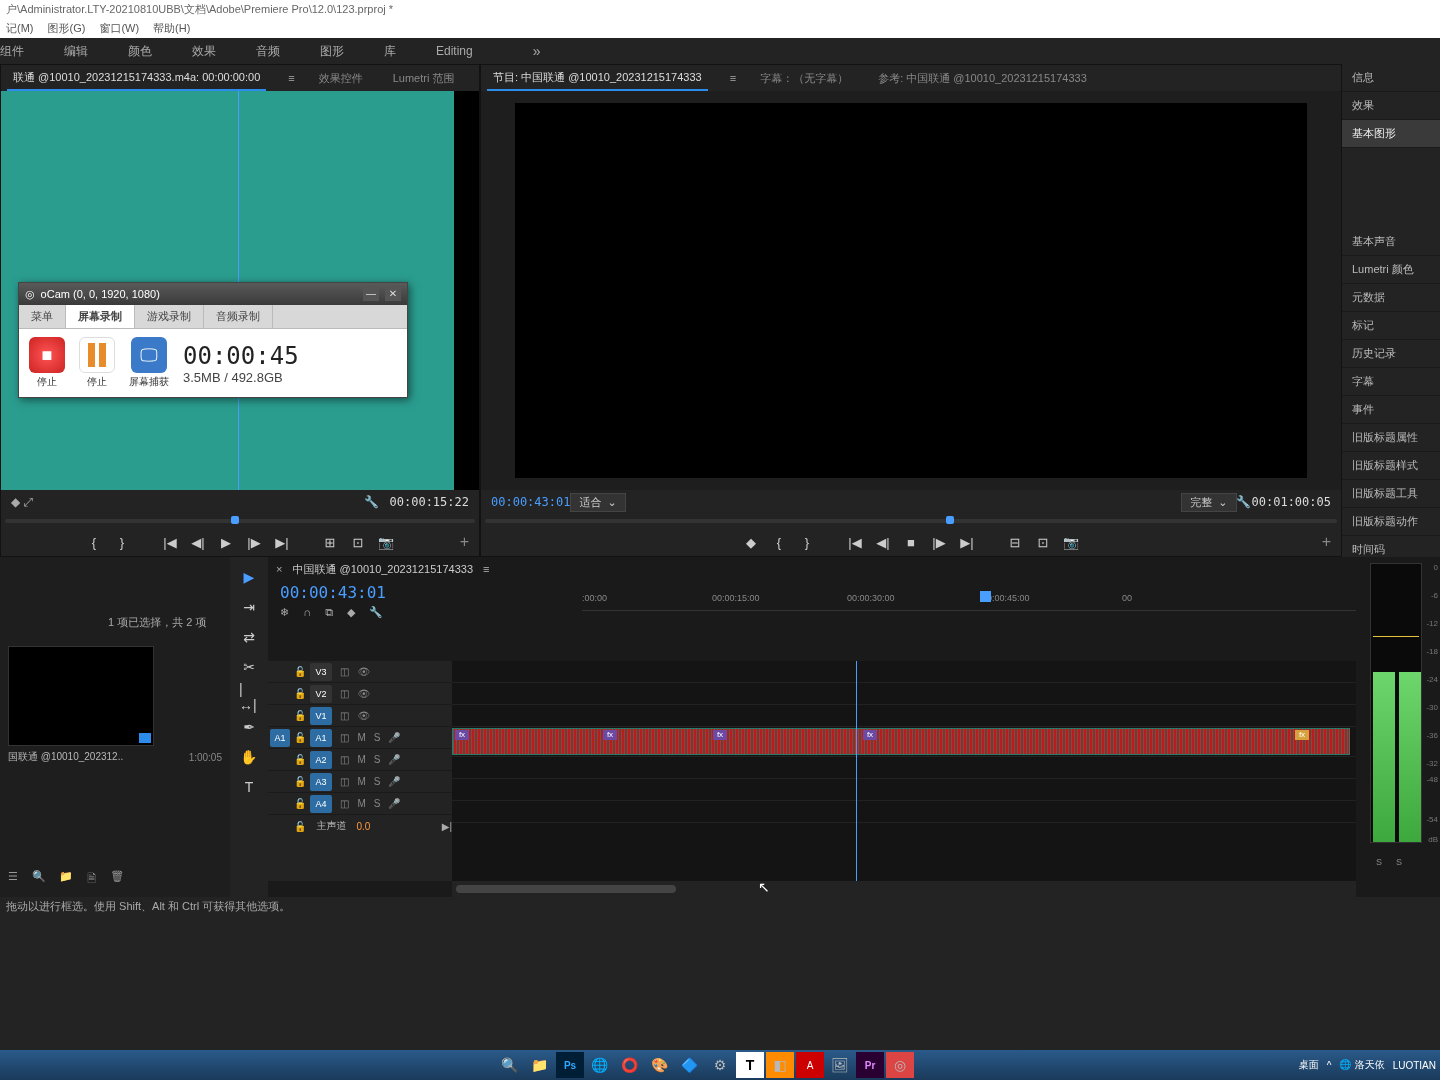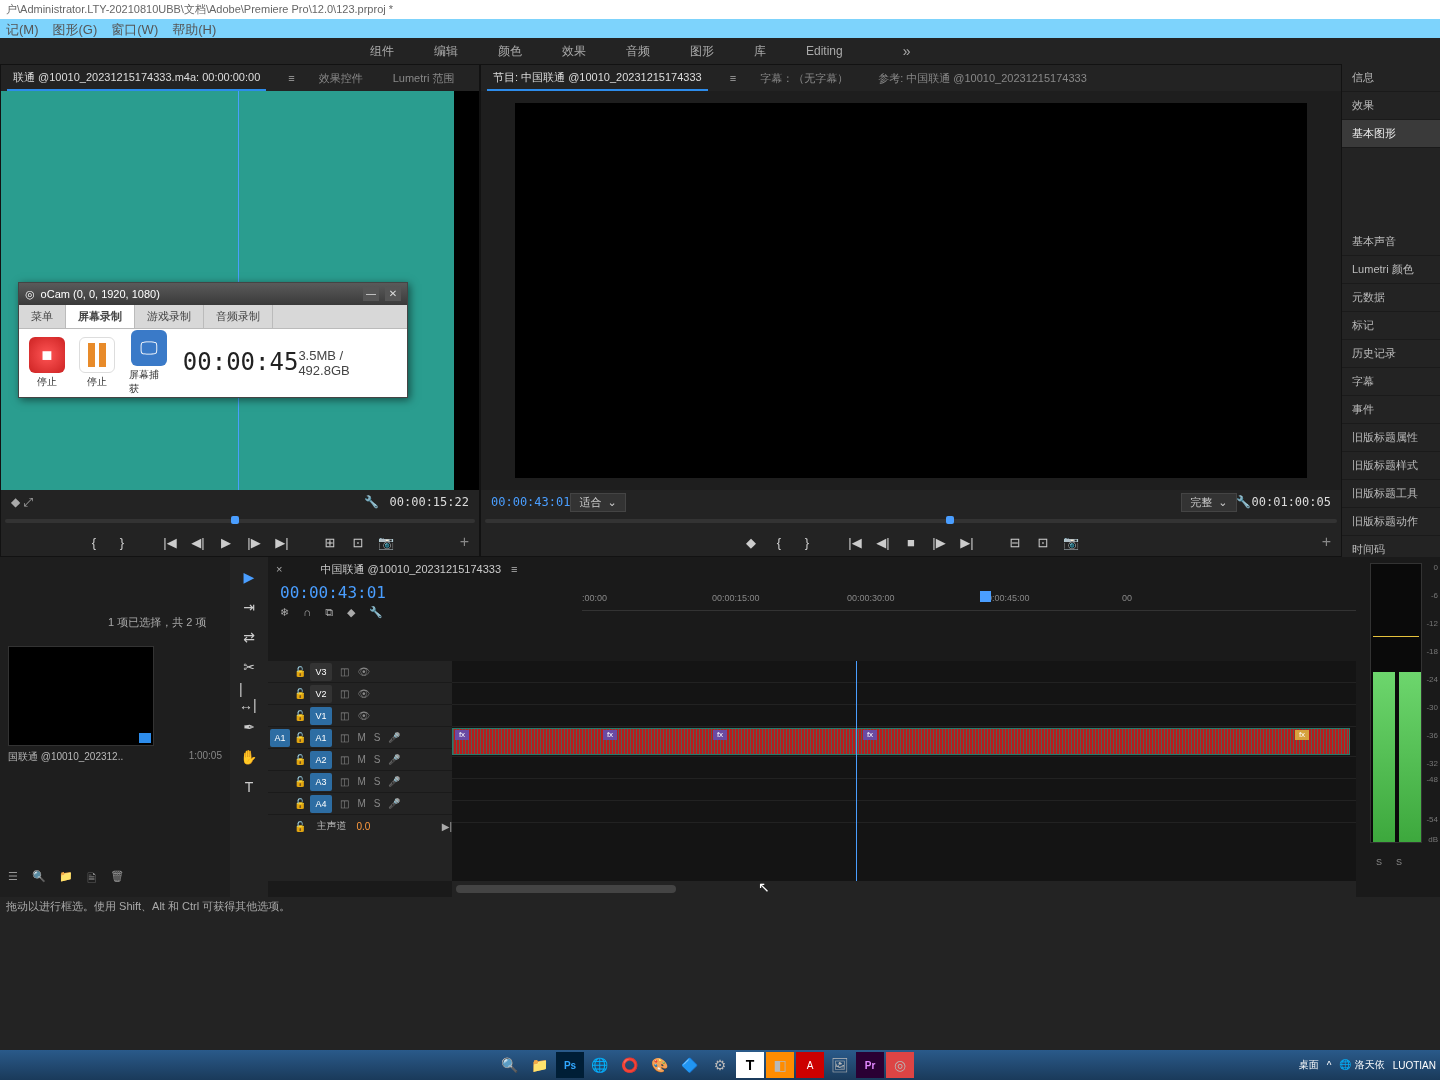--- a/index.html
+++ b/index.html
@@ -1,19 +1,19 @@
 <!DOCTYPE html>
 <html><head>
 <meta charset="utf-8">
 <style>
 * { margin: 0; padding: 0; box-sizing: border-box; font-family: "Microsoft YaHei", Arial, sans-serif; }
 body { background: #232323; color: #b8b8b8; font-size: 11px; width: 1440px; height: 1080px; overflow: hidden; position: relative; }
 .titlebar { height: 19px; background: #fff; color: #666; padding: 2px 6px; font-size: 11px; }
-.menubar { height: 19px; background: #7dd3fc; color: #555; padding: 2px 6px; font-size: 13px; display: flex; gap: 14px; }
-.workspace-tabs { height: 26px; background: #232323; display: flex; align-items: center; padding-left: 370px; gap: 40px; font-size: 12px; color: #aaa; }
+.menubar { height: 19px; background: #ffffff; color: #555; padding: 2px 6px; font-size: 11px; display: flex; gap: 14px; }
+.workspace-tabs { height: 26px; background: #232323; display: flex; align-items: center; gap: 40px; font-size: 12px; color: #aaa; }
 .workspace-tabs .ws-item { cursor: pointer; }
 .workspace-tabs .more { margin-left: 20px; font-size: 14px; }
 .main-row { display: flex; height: 493px; }
 .panel { background: #1e1e1e; border: 1px solid #121212; }
 .panel-tabs { height: 26px; background: #232323; display: flex; align-items: center; gap: 18px; padding: 0 6px; font-size: 11px; }
 .panel-tabs .tab { padding: 4px 6px; color: #888; cursor: pointer; white-space: nowrap; }
 .panel-tabs .tab.active { color: #ddd; border-bottom: 2px solid #2d8ceb; }
 .panel-tabs .tab-menu { margin-left: 4px; color: #aaa; }
 .panel-tabs .spacer { flex: 1; }
 .panel-tabs .arrows { color: #aaa; font-size: 12px; }
@@ -36,30 +36,30 @@
 .program-view .black { width: 92%; height: 94%; background: #000; }
 .right-panels { width: 98px; background: #232323; display: flex; flex-direction: column; }
 .right-panels .rp { padding: 6px 10px; font-size: 11px; color: #bbb; border-bottom: 1px solid #1a1a1a; cursor: pointer; }
 .right-panels .rp.active { background: #3a3a3a; color: #eee; }
 .right-panels .gap { flex: 0 0 80px; }
 .lower-row { display: flex; height: 340px; }
 .project-panel { width: 230px; background: #1e1e1e; display: flex; flex-direction: column; padding: 8px; }
 .project-panel .status { color: #aaa; font-size: 11px; margin: 50px 0 10px 100px; }
 .project-panel .thumb { width: 146px; height: 100px; background: #000; border: 1px solid #333; position: relative; margin-top: 6px; }
 .project-panel .thumb .corner { position: absolute; right: 2px; bottom: 2px; width: 12px; height: 10px; background: #2d8ceb; }
-.project-panel .clip-row { display: flex; align-items: flex-start; gap: 6px; margin-top: 4px; font-size: 10px; }
+.project-panel .clip-row { display: flex; align-items: center; gap: 6px; margin-top: 4px; font-size: 10px; }
 .project-panel .clip-row .dur { color: #888; margin-left: auto; }
 .project-panel .bottom-icons { margin-top: auto; display: flex; gap: 14px; color: #999; }
 .toolcol { width: 38px; background: #232323; display: flex; flex-direction: column; align-items: center; gap: 10px; padding-top: 10px; }
 .toolcol .tool { width: 20px; height: 20px; color: #ccc; display: flex; align-items: center; justify-content: center; cursor: pointer; font-size: 14px; }
 .toolcol .tool.active { color: #4a9eff; }
 .timeline { flex: 1; background: #1a1a1a; display: flex; flex-direction: column; position: relative; }
 .timeline-header { height: 24px; display: flex; align-items: center; gap: 10px; padding: 0 8px; }
 .timeline-header .close { color: #aaa; }
-.timeline-header .name { color: #ccc; font-size: 11px; margin-left: 28px; }
+.timeline-header .name { color: #ccc; font-size: 11px; }
 .timeline-tc { color: #4a9eff; font-size: 16px; font-family: monospace; padding: 2px 12px; }
 .timeline-tools { display: flex; gap: 14px; padding: 2px 12px; color: #aaa; }
 .ruler { height: 20px; background: #1a1a1a; position: relative; margin-left: 184px; border-bottom: 1px solid #333; }
 .ruler .tick { position: absolute; top: 2px; font-size: 9px; color: #888; }
 .ruler .playhead { position: absolute; top: 0; width: 11px; height: 11px; background: #4a9eff; left: 398px; }
 .tracks { flex: 1; display: flex; }
 .track-headers { width: 184px; background: #232323; }
 .track-row { height: 22px; display: flex; align-items: center; border-bottom: 1px solid #1a1a1a; font-size: 10px; }
 .track-row .src-patch { width: 20px; height: 18px; margin: 0 2px; background: #2d6da3; color: #fff; display: flex; align-items: center; justify-content: center; border-radius: 2px; font-size: 9px; }
 .track-row .src-patch.off { background: transparent; }
@@ -100,21 +100,21 @@
 .ocam-tabs { height: 24px; background: #d8d8d8; display: flex; border-bottom: 1px solid #bbb; }
 .ocam-tabs .otab { padding: 4px 12px; font-size: 11px; color: #444; border-right: 1px solid #bbb; cursor: pointer; }
 .ocam-tabs .otab.active { background: #fff; font-weight: bold; }
 .ocam-body { height: 68px; background: #fff; display: flex; align-items: center; padding: 6px 10px; gap: 14px; }
 .ocam-btn { display: flex; flex-direction: column; align-items: center; gap: 2px; font-size: 10px; color: #333; }
 .ocam-btn .ico { width: 36px; height: 36px; border-radius: 6px; display: flex; align-items: center; justify-content: center; font-size: 18px; }
 .ico.stop { background: radial-gradient(#f55,#c22); color: #fff; }
 .ico.pause { background: #fff; color: #e88b2a; border: 1px solid #ddd; }
 .ico.pause span { display: inline-block; width: 7px; height: 24px; background: #e88b2a; margin: 0 2px; }
 .ico.cap { background: #3a7ac8; color: #fff; }
-.ocam-info { display: flex; flex-direction: row; }
+.ocam-info { display: flex; flex-direction: column; }
 .ocam-info .time { font-size: 24px; color: #222; font-family: monospace; }
 .ocam-info .size { font-size: 13px; color: #444; }
 .zoom-sel { background: #333; color: #ccc; padding: 1px 8px; font-size: 11px; border: 1px solid #444; display: inline-flex; align-items: center; gap: 6px; }
 </style>
 </head>
 <body>
 
 <div class="titlebar">户\Administrator.LTY-20210810UBB\文档\Adobe\Premiere Pro\12.0\123.prproj *</div>
 <div class="menubar">
   <span>记(M)</span>

